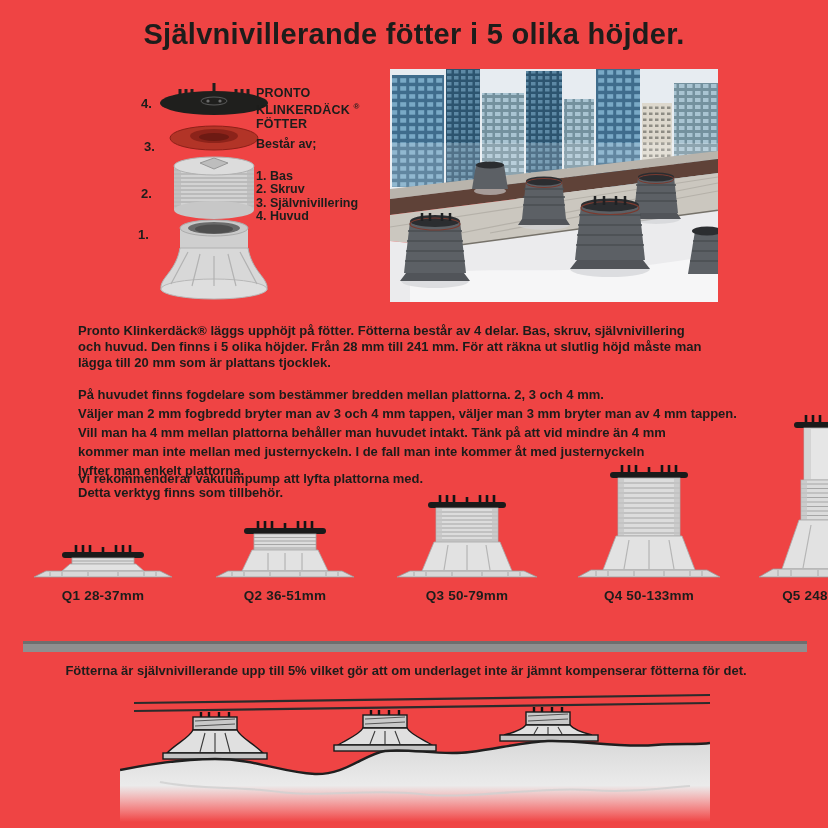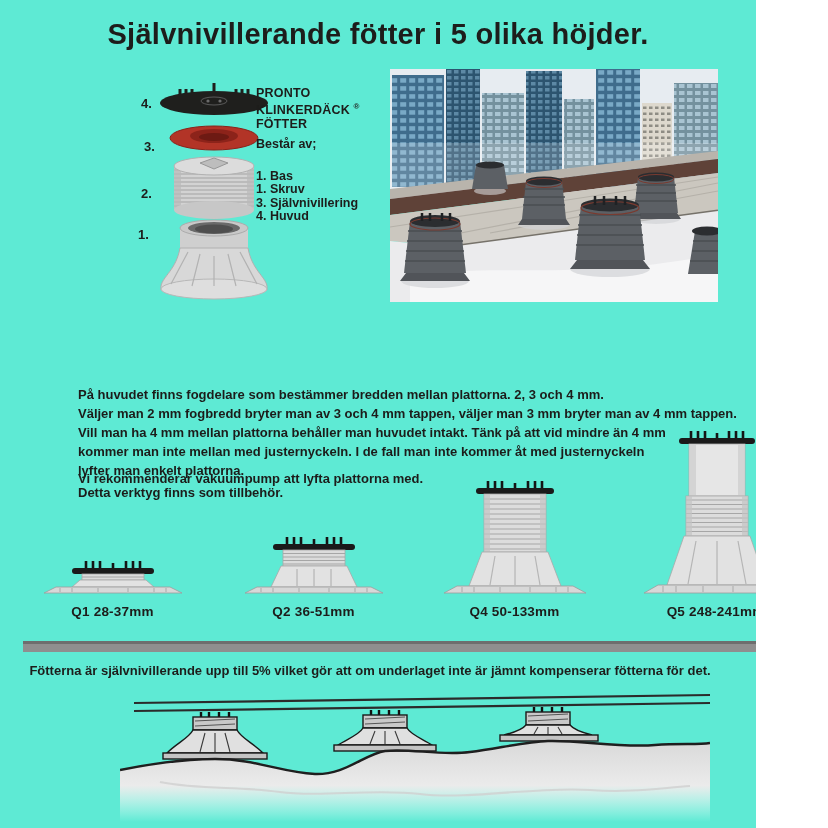--- a/index.html
+++ b/index.html
@@ -1,17 +1,17 @@
 <!DOCTYPE html>
 <html><head>
 <meta charset="utf-8">
 <style>
   html,body{margin:0;padding:0;background:#ffffff;}
   .page{
-    position:relative;width:756px;height:828px;background:#5eead4;overflow:hidden;
+    position:relative;width:828px;height:828px;background:#ef4444;overflow:hidden;
     font-family:"Liberation Sans","DejaVu Sans",sans-serif;color:#1d1d1b;font-weight:700;
   }
   .title{
     position:absolute;top:18px;left:0;right:0;margin:0;text-align:center;
     font-size:29px;letter-spacing:.3px;font-weight:700;color:#1d1d1b;
   }
   .callout{position:absolute;font-size:13px;font-weight:700;}
   .c4{left:141px;top:96px;}
   .c3{left:144px;top:139px;}
   .c2{left:141px;top:186px;}
@@ -25,21 +25,21 @@
   .para{position:absolute;margin:0;font-size:13px;font-weight:700;color:#1c1c1a;}
   .lines{white-space:pre-line;}
   .p1{left:78px;top:323px;line-height:16px;}
   .p2{left:78px;top:385px;line-height:19px;}
   .p3{left:78px;top:472px;line-height:14px;}
   .products{
     position:absolute;left:12px;top:424px;width:804px;height:196px;
     display:flex;align-items:flex-end;
   }
   .product{
-    margin:0;flex:1 1 0;display:flex;flex-direction:column;align-items:center;
+    margin:16px;flex:1 1 0;display:flex;flex-direction:column;align-items:center;
     justify-content:flex-end;height:100%;
   }
   .product figcaption{margin-top:9px;height:16px;font-size:13.5px;letter-spacing:.2px;}
   .divider{
     position:absolute;left:23px;top:641px;width:784px;height:11px;
     background:linear-gradient(#6e6e6e 0 28%,#8f8f8f 28% 100%);
   }
   .note{
     position:absolute;left:0;right:16px;top:663px;margin:0;text-align:center;
     font-size:13px;font-weight:700;
@@ -93,21 +93,21 @@
 
   <div class="brand">
     <div>PRONTO</div>
     <div><span>KLINKERDÄCK</span> <sup>®</sup></div>
     <div>FÖTTER</div>
   </div>
 
   <div class="parts">
     <div class="parts-heading">Består av;</div>
     <div>1. Bas</div>
-    <div>1. Skruv</div>
+    <div>2. Skruv</div>
     <div>3. Självnivillering</div>
     <div>4. Huvud</div>
   </div>
 
   <svg class="photo" width="328" height="233" viewBox="0 0 328 233">
     <defs>
       <pattern id="winA" width="9" height="8" patternUnits="userSpaceOnUse">
         <rect width="9" height="8" fill="#3f6c8c"></rect>
           <rect x="1.2" y="1.2" width="6" height="4.5" fill="#79a9c6"></rect>
       </pattern>
@@ -181,20 +181,23 @@
       <ellipse cx="220" cy="139" rx="29" ry="6.5" fill="none" stroke="#7a3b30" stroke-width="1.2"></ellipse>
       <path d="M205 127 v9 M214 127 v9 M226 127 v9 M235 127 v9" stroke="#1f2123" stroke-width="2.5"></path>
     </g>
     <g>
       <polygon points="305,162 328,162 328,205 298,205" fill="#5c6065"></polygon>
       <path d="M303 172 H328 M302 182 H328 M300 192 H328" stroke="#4a4d51" stroke-width="1.5"></path>
       <ellipse cx="317" cy="162" rx="15" ry="4.5" fill="#2b2d30"></ellipse>
     </g>
   </svg>
 
+  <p class="para p1 lines">Pronto Klinkerdäck® läggs upphöjt på fötter. Fötterna består av 4 delar. Bas, skruv, självnivillering
+och huvud. Den finns i 5 olika höjder. Från 28 mm till 241 mm. För att räkna ut slutlig höjd måste man
+lägga till 20 mm som är plattans tjocklek.</p>
   <p class="para p2 lines">På huvudet finns fogdelare som bestämmer bredden mellan plattorna. 2, 3 och 4 mm.
 Väljer man 2 mm fogbredd bryter man av 3 och 4 mm tappen, väljer man 3 mm bryter man av 4 mm tappen.
 Vill man ha 4 mm mellan plattorna behåller man huvudet intakt. Tänk på att vid mindre än 4 mm
 kommer man inte mellan med justernyckeln. I de fall man inte kommer åt med justernyckeln
 lyfter man enkelt plattorna.</p>
   <p class="para p3 lines">Vi rekommenderar vakuumpump att lyfta plattorna med.
 Detta verktyg finns som tillbehör.</p>
 
   <div class="products">
 
@@ -218,20 +221,35 @@
         <rect x="44" y="21" width="62" height="16" fill="#dcdcdc" stroke="#a8a8a8" stroke-width="0.8"></rect>
         <path d="M44 24.5 H106 M44 28 H106 M44 31.5 H106 M44 35 H106" stroke="#a6a6a6" stroke-width="1"></path>
         <path d="M42 37 L32 58 H118 L108 37 Z" fill="#e2e2e2" stroke="#a8a8a8" stroke-width="0.8"></path>
         <path d="M58 40 V57 M75 40 V57 M92 40 V57" stroke="#b5b5b5" stroke-width="1.2"></path>
         <polygon points="6,64 144,64 132,58 18,58" fill="#d8d8d8" stroke="#9c9c9c" stroke-width="0.8"></polygon>
         <path d="M22 59 v4 M34 59 v4 M116 59 v4 M128 59 v4 M60 59 v4 M90 59 v4" stroke="#aaaaaa" stroke-width="1"></path>
       </svg>
       <figcaption>Q2 36-51mm</figcaption>
     </figure>
 
+    <figure class="product">
+      <svg width="150" height="92" viewBox="0 0 150 92">
+        <path d="M48 8 v8 M55 8 v8 M62 8 v8 M88 8 v8 M95 8 v8 M102 8 v8 M75 10 v6" stroke="#141414" stroke-width="2.6"></path>
+        <rect x="36" y="15" width="78" height="6" rx="3" fill="#1a1a1a"></rect>
+        <rect x="44" y="21" width="62" height="34" fill="#dcdcdc" stroke="#a8a8a8" stroke-width="0.8"></rect>
+        <path d="M44 25 H106 M44 29 H106 M44 33 H106 M44 37 H106 M44 41 H106 M44 45 H106 M44 49 H106 M44 53 H106" stroke="#a6a6a6" stroke-width="1.1"></path>
+        <rect x="44" y="21" width="6" height="34" fill="#c3c3c3" opacity="0.7"></rect>
+        <rect x="100" y="21" width="6" height="34" fill="#c3c3c3" opacity="0.7"></rect>
+        <path d="M42 55 L30 84 H120 L108 55 Z" fill="#e2e2e2" stroke="#a8a8a8" stroke-width="0.8"></path>
+        <path d="M56 58 L52 83 M75 58 V83 M94 58 L98 83" stroke="#b5b5b5" stroke-width="1.2"></path>
+        <polygon points="5,90 145,90 132,84 18,84" fill="#d8d8d8" stroke="#9c9c9c" stroke-width="0.8"></polygon>
+        <path d="M22 85 v4 M34 85 v4 M116 85 v4 M128 85 v4 M60 85 v4 M90 85 v4" stroke="#aaaaaa" stroke-width="1"></path>
+      </svg>
+      <figcaption>Q3 50-79mm</figcaption>
+    </figure>
 
     <figure class="product">
       <svg width="150" height="122" viewBox="0 0 150 122">
         <path d="M48 8 v8 M55 8 v8 M62 8 v8 M88 8 v8 M95 8 v8 M102 8 v8 M75 10 v6" stroke="#141414" stroke-width="2.6"></path>
         <rect x="36" y="15" width="78" height="6" rx="3" fill="#1a1a1a"></rect>
         <rect x="44" y="21" width="62" height="58" fill="#dcdcdc" stroke="#a8a8a8" stroke-width="0.8"></rect>
         <path d="M44 26 H106 M44 31 H106 M44 36 H106 M44 41 H106 M44 46 H106 M44 51 H106 M44 56 H106 M44 61 H106 M44 66 H106 M44 71 H106 M44 76 H106" stroke="#a6a6a6" stroke-width="1.1"></path>
         <rect x="44" y="21" width="6" height="58" fill="#c3c3c3" opacity="0.7"></rect>
         <rect x="100" y="21" width="6" height="58" fill="#c3c3c3" opacity="0.7"></rect>
         <path d="M42 79 L29 113 H121 L108 79 Z" fill="#e2e2e2" stroke="#a8a8a8" stroke-width="0.8"></path>

